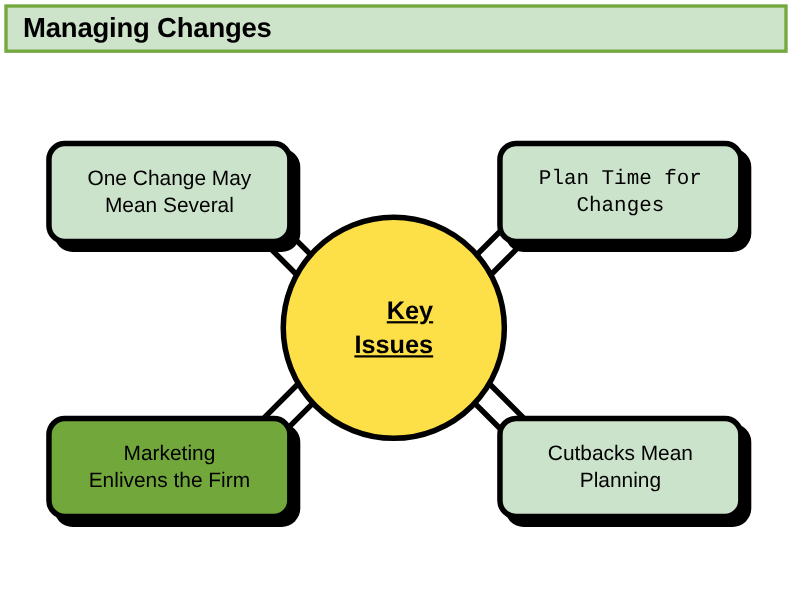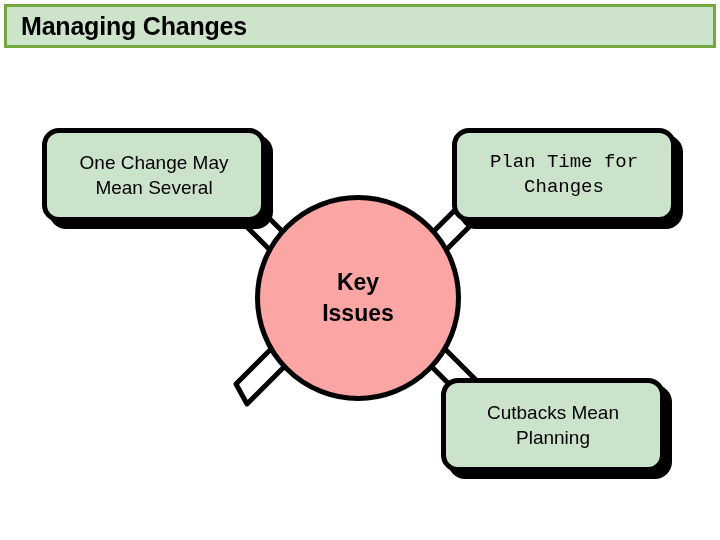--- a/index.html
+++ b/index.html
@@ -81,38 +81,39 @@
   .node-box .node-label {
     display: block;
     white-space: pre-line;
   }
   .fill-mint { background: #cce3cb; }
   .fill-olive { background: #72a73c; }
 
   #node-top-left    { left: 42px;  top: 128px; width: 224px; height: 94px; }
   #node-top-right   { left: 452px; top: 128px; width: 224px; height: 94px; font-family: Liberation Mono, monospace; }
   #node-bottom-left { left: 42px;  top: 378px; width: 224px; height: 94px; }
-  #node-bottom-right{ left: 441px; top: 378px; width: 224px; height: 94px; }
+  #node-bottom-right{ left: 452px; top: 378px; width: 224px; height: 94px; }
 
   
   #center-circle {
     position: absolute;
     left: 255px;
     top: 195px;
     width: 206px;
     height: 206px;
     box-sizing: border-box;
     border-radius: 50%;
-    background: #fca5a5;
+    background: #fde047;
     border: 5px solid #000000;
     display: flex;
     align-items: center;
     justify-content: center;
-    text-align: center;
+    text-align: right;
     z-index: 4;
+    text-decoration: underline;
   }
   #center-label {
     font-size: 23px;
     font-weight: bold;
     color: #000000;
     line-height: 1.35;
     white-space: pre-line;
   }
 </style>
 </head>
@@ -140,20 +141,24 @@
     <div id="node-top-left" class="node-box fill-mint">
       <span class="node-label">One Change May
 Mean Several</span>
     </div>
 
     <div id="node-top-right" class="node-box fill-mint">
       <span class="node-label">Plan Time for
 Changes</span>
     </div>
 
+    <div id="node-bottom-left" class="node-box fill-olive">
+      <span class="node-label">Marketing
+Enlivens the Firm</span>
+    </div>
 
     <div id="node-bottom-right" class="node-box fill-mint">
       <span class="node-label">Cutbacks Mean
 Planning</span>
     </div>
 
     <div id="center-circle">
       <span id="center-label">Key
 Issues</span>
     </div>

